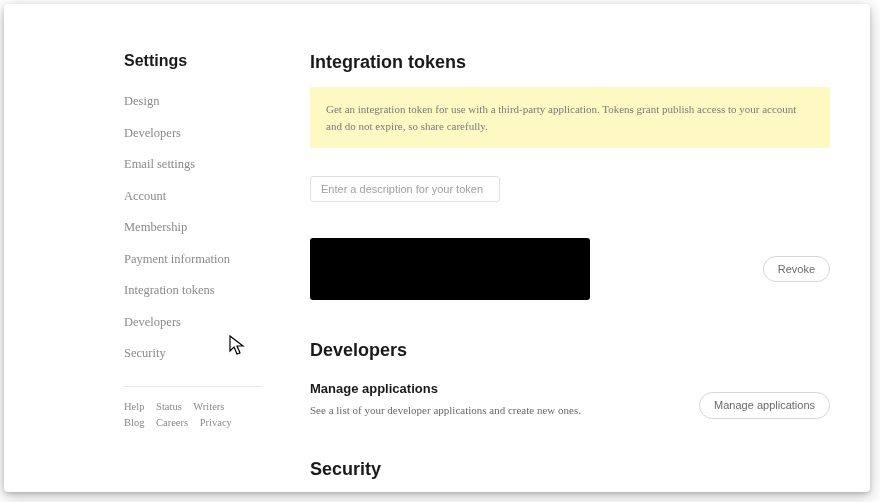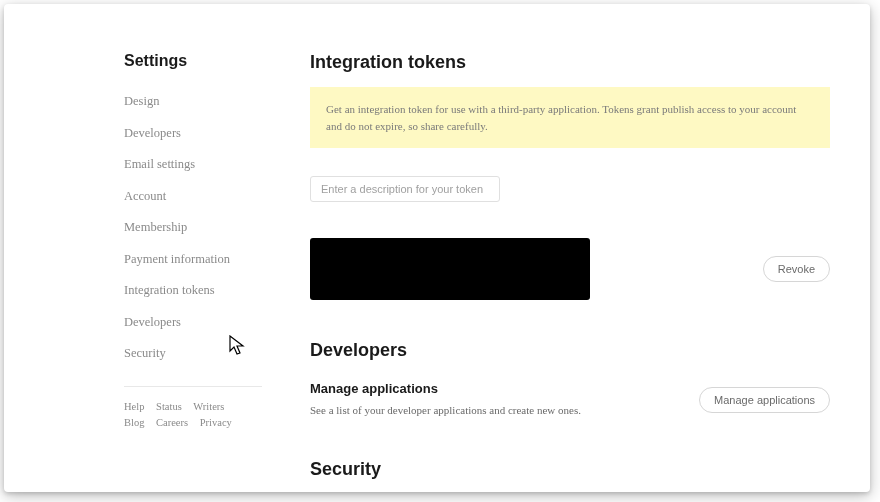--- a/index.html
+++ b/index.html
@@ -116,21 +116,21 @@
     }
     .token-redacted {
       width: 280px;
       height: 62px;
       background: #000;
       border-radius: 3px;
     }
     .token-display-row .spacer { flex: 1; }
     .subsection {
       display: flex;
-      align-items: center;
+      align-items: flex-end;
       gap: 20px;
       padding-top: 6px;
     }
     .subsection-text { flex: 1; }
     .subsection h3 {
       font-family: -apple-system, "Helvetica Neue", sans-serif;
       font-size: 13px;
       font-weight: 700;
       color: #1a1a1a;
       margin-bottom: 6px;

